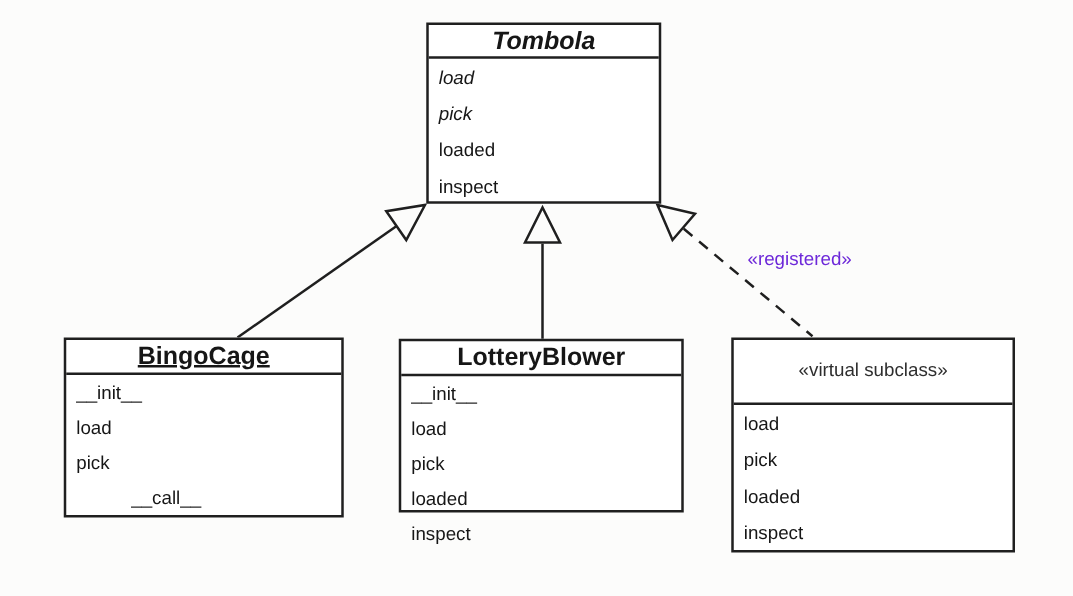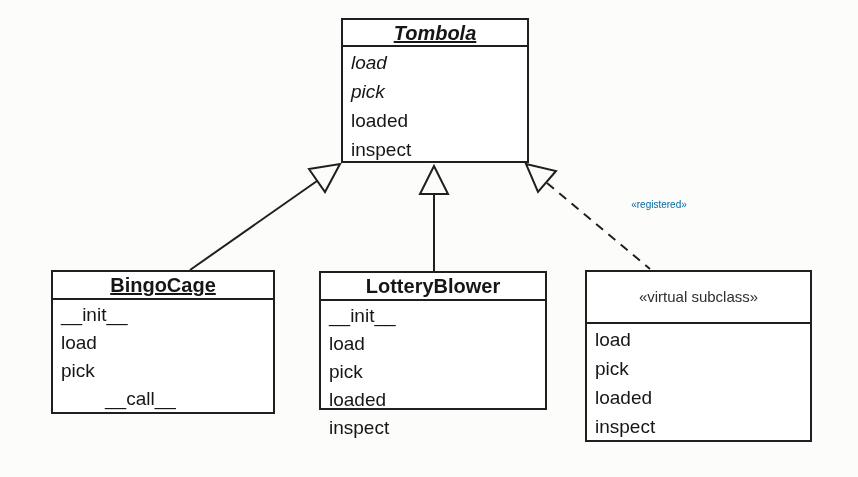--- a/index.html
+++ b/index.html
@@ -34,32 +34,31 @@
     display: flex;
     flex-direction: column;
     justify-content: center;
     line-height: 1.1;
   }
   .uml-title .stereotype {
     font-weight: normal;
     font-size: 15px;
     color: #2e2e2e;
   }
-  .abstract-name { font-style: italic; text-decoration: underline; }
+  .abstract-name { font-style: italic; }
   .uml-methods {
     padding: 1px 16px 0 8px;
-    font-size: 19px;
+    font-size: 15px;
   }
   .uml-methods .m { white-space: pre; }
   .m.abstract { font-style: italic; }
   .rel-label {
     position: absolute;
-    font-size: 10px;
-    color: #0369a1;
-    text-align: center;
+    font-size: 15px;
+    color: #6d28d9;
   }
 </style>
 </head>
 <body>
 
 <div class="canvas">
 
   <svg class="connectors" viewBox="0 0 858 477" xmlns="http://www.w3.org/2000/svg">
 
     <line x1="190" y1="270" x2="317" y2="181" stroke="#1f1f1f" stroke-width="2"></line>

